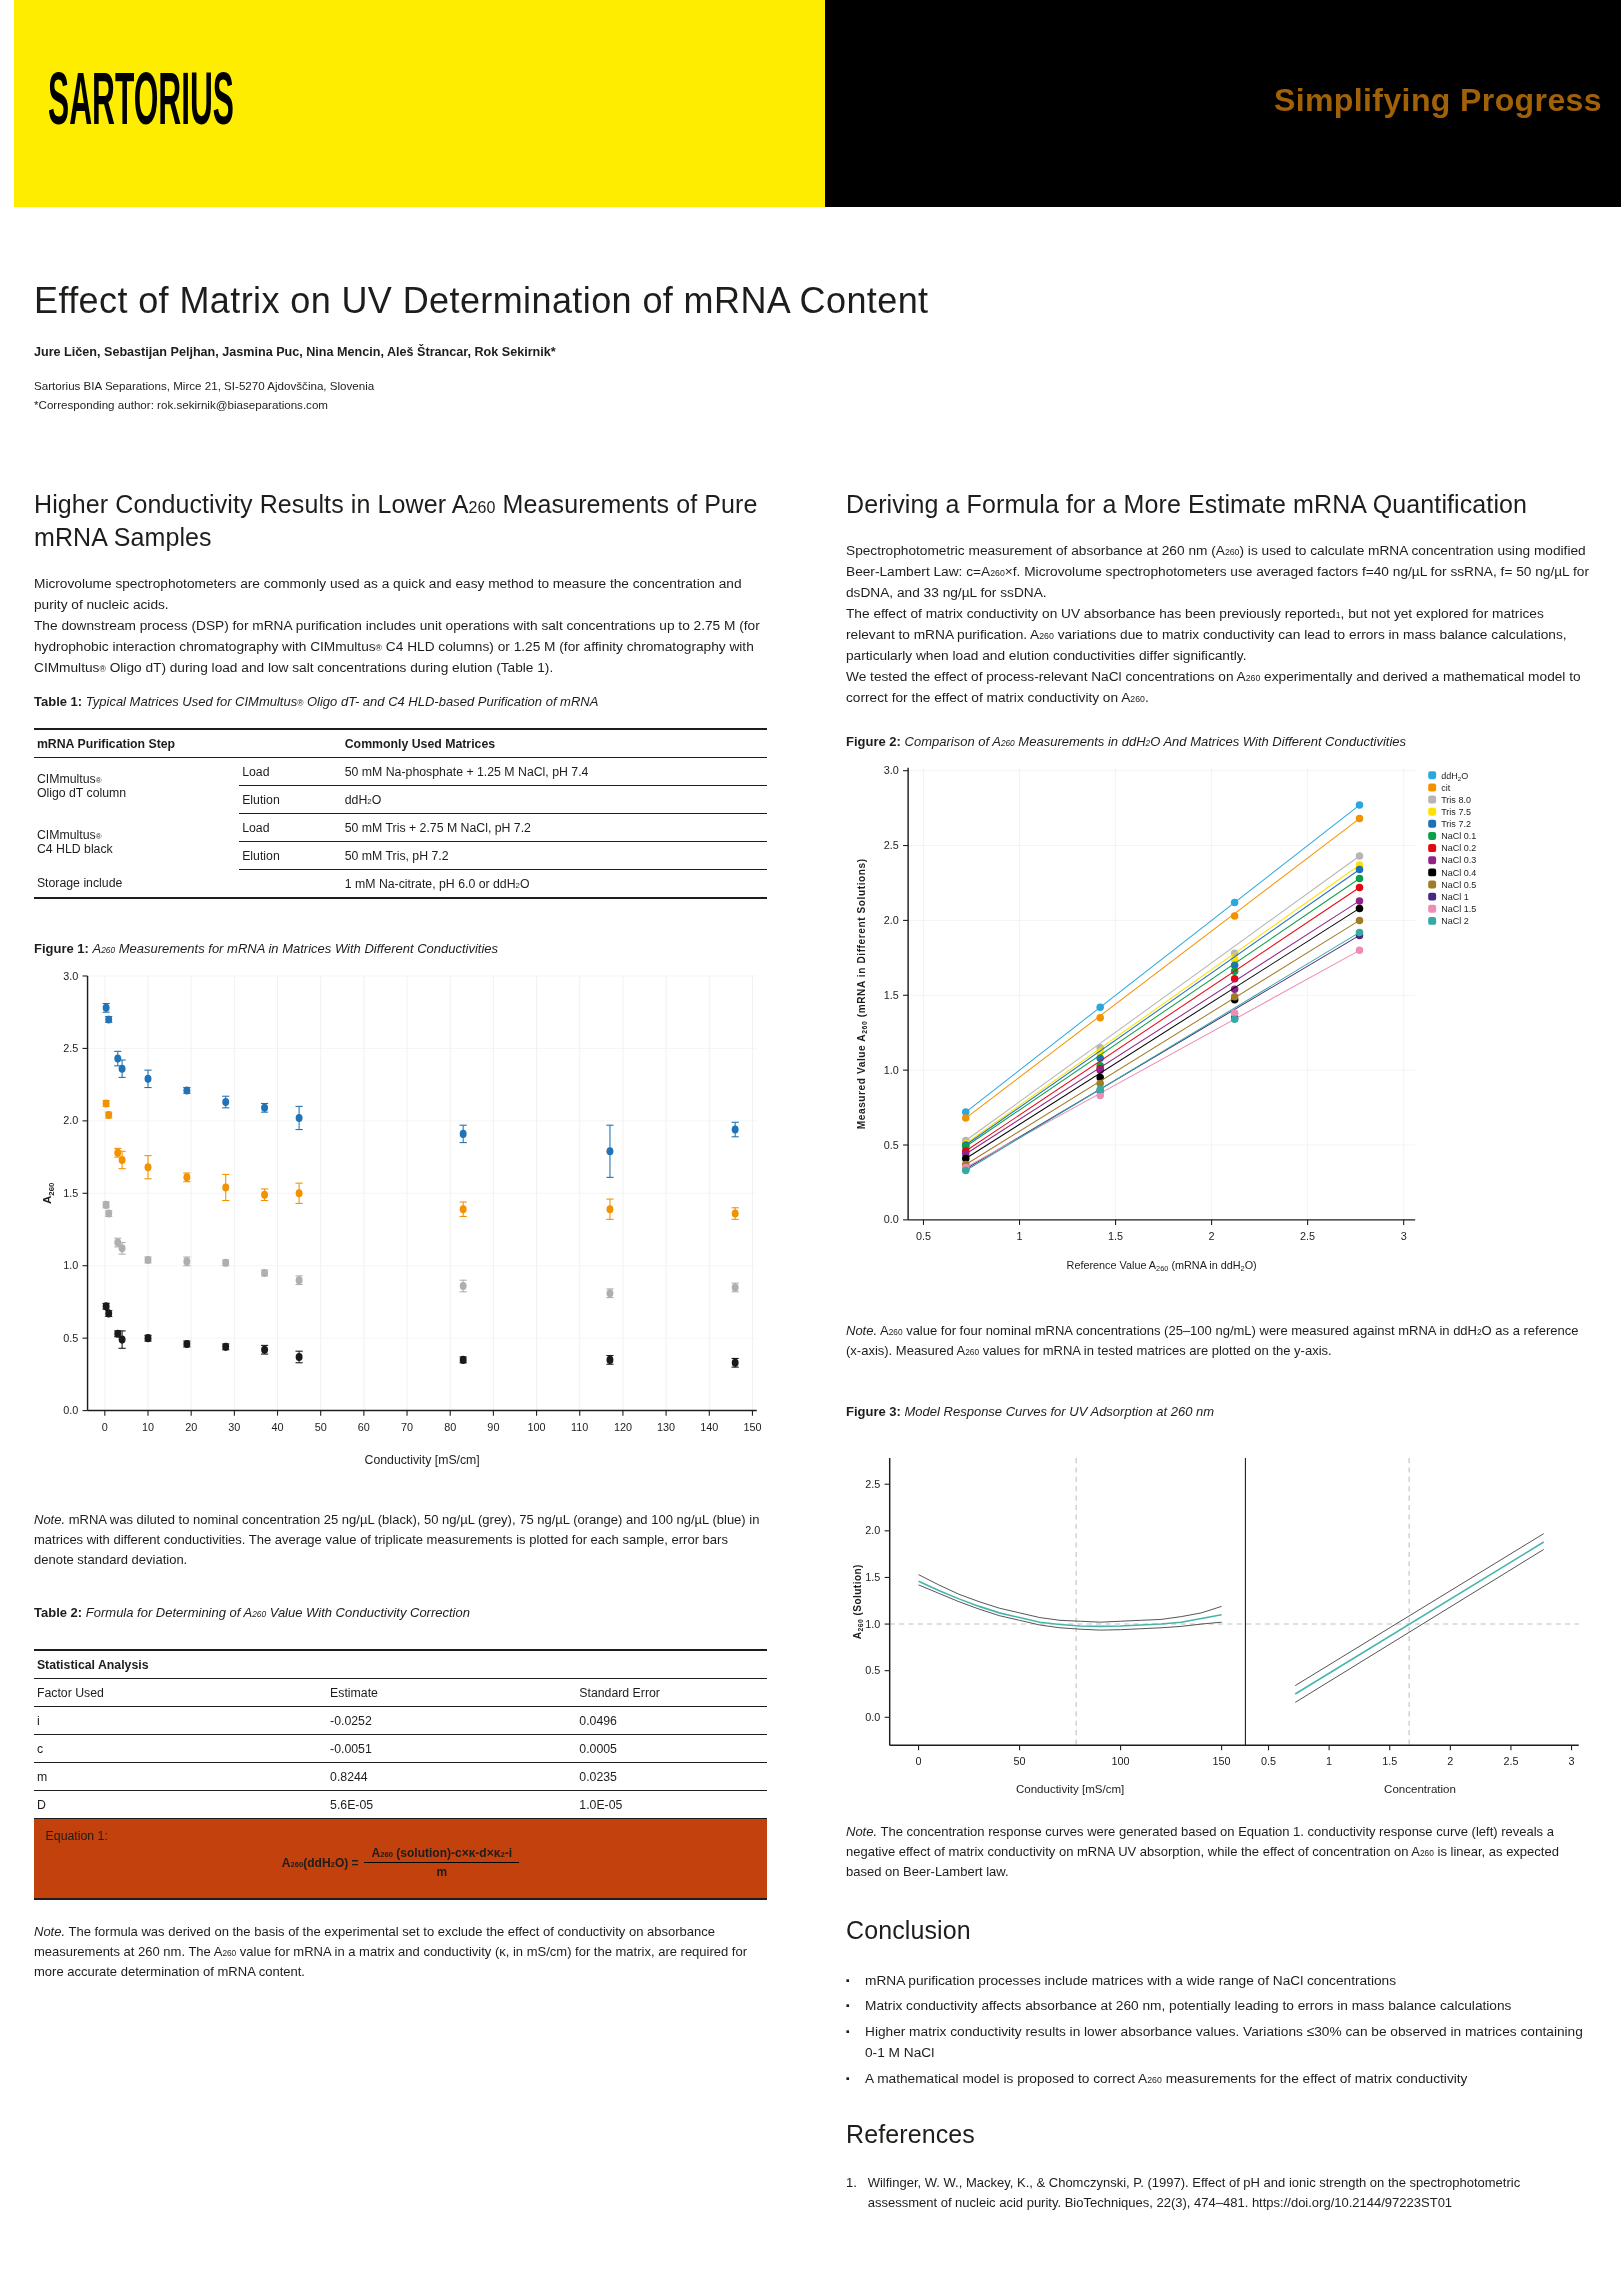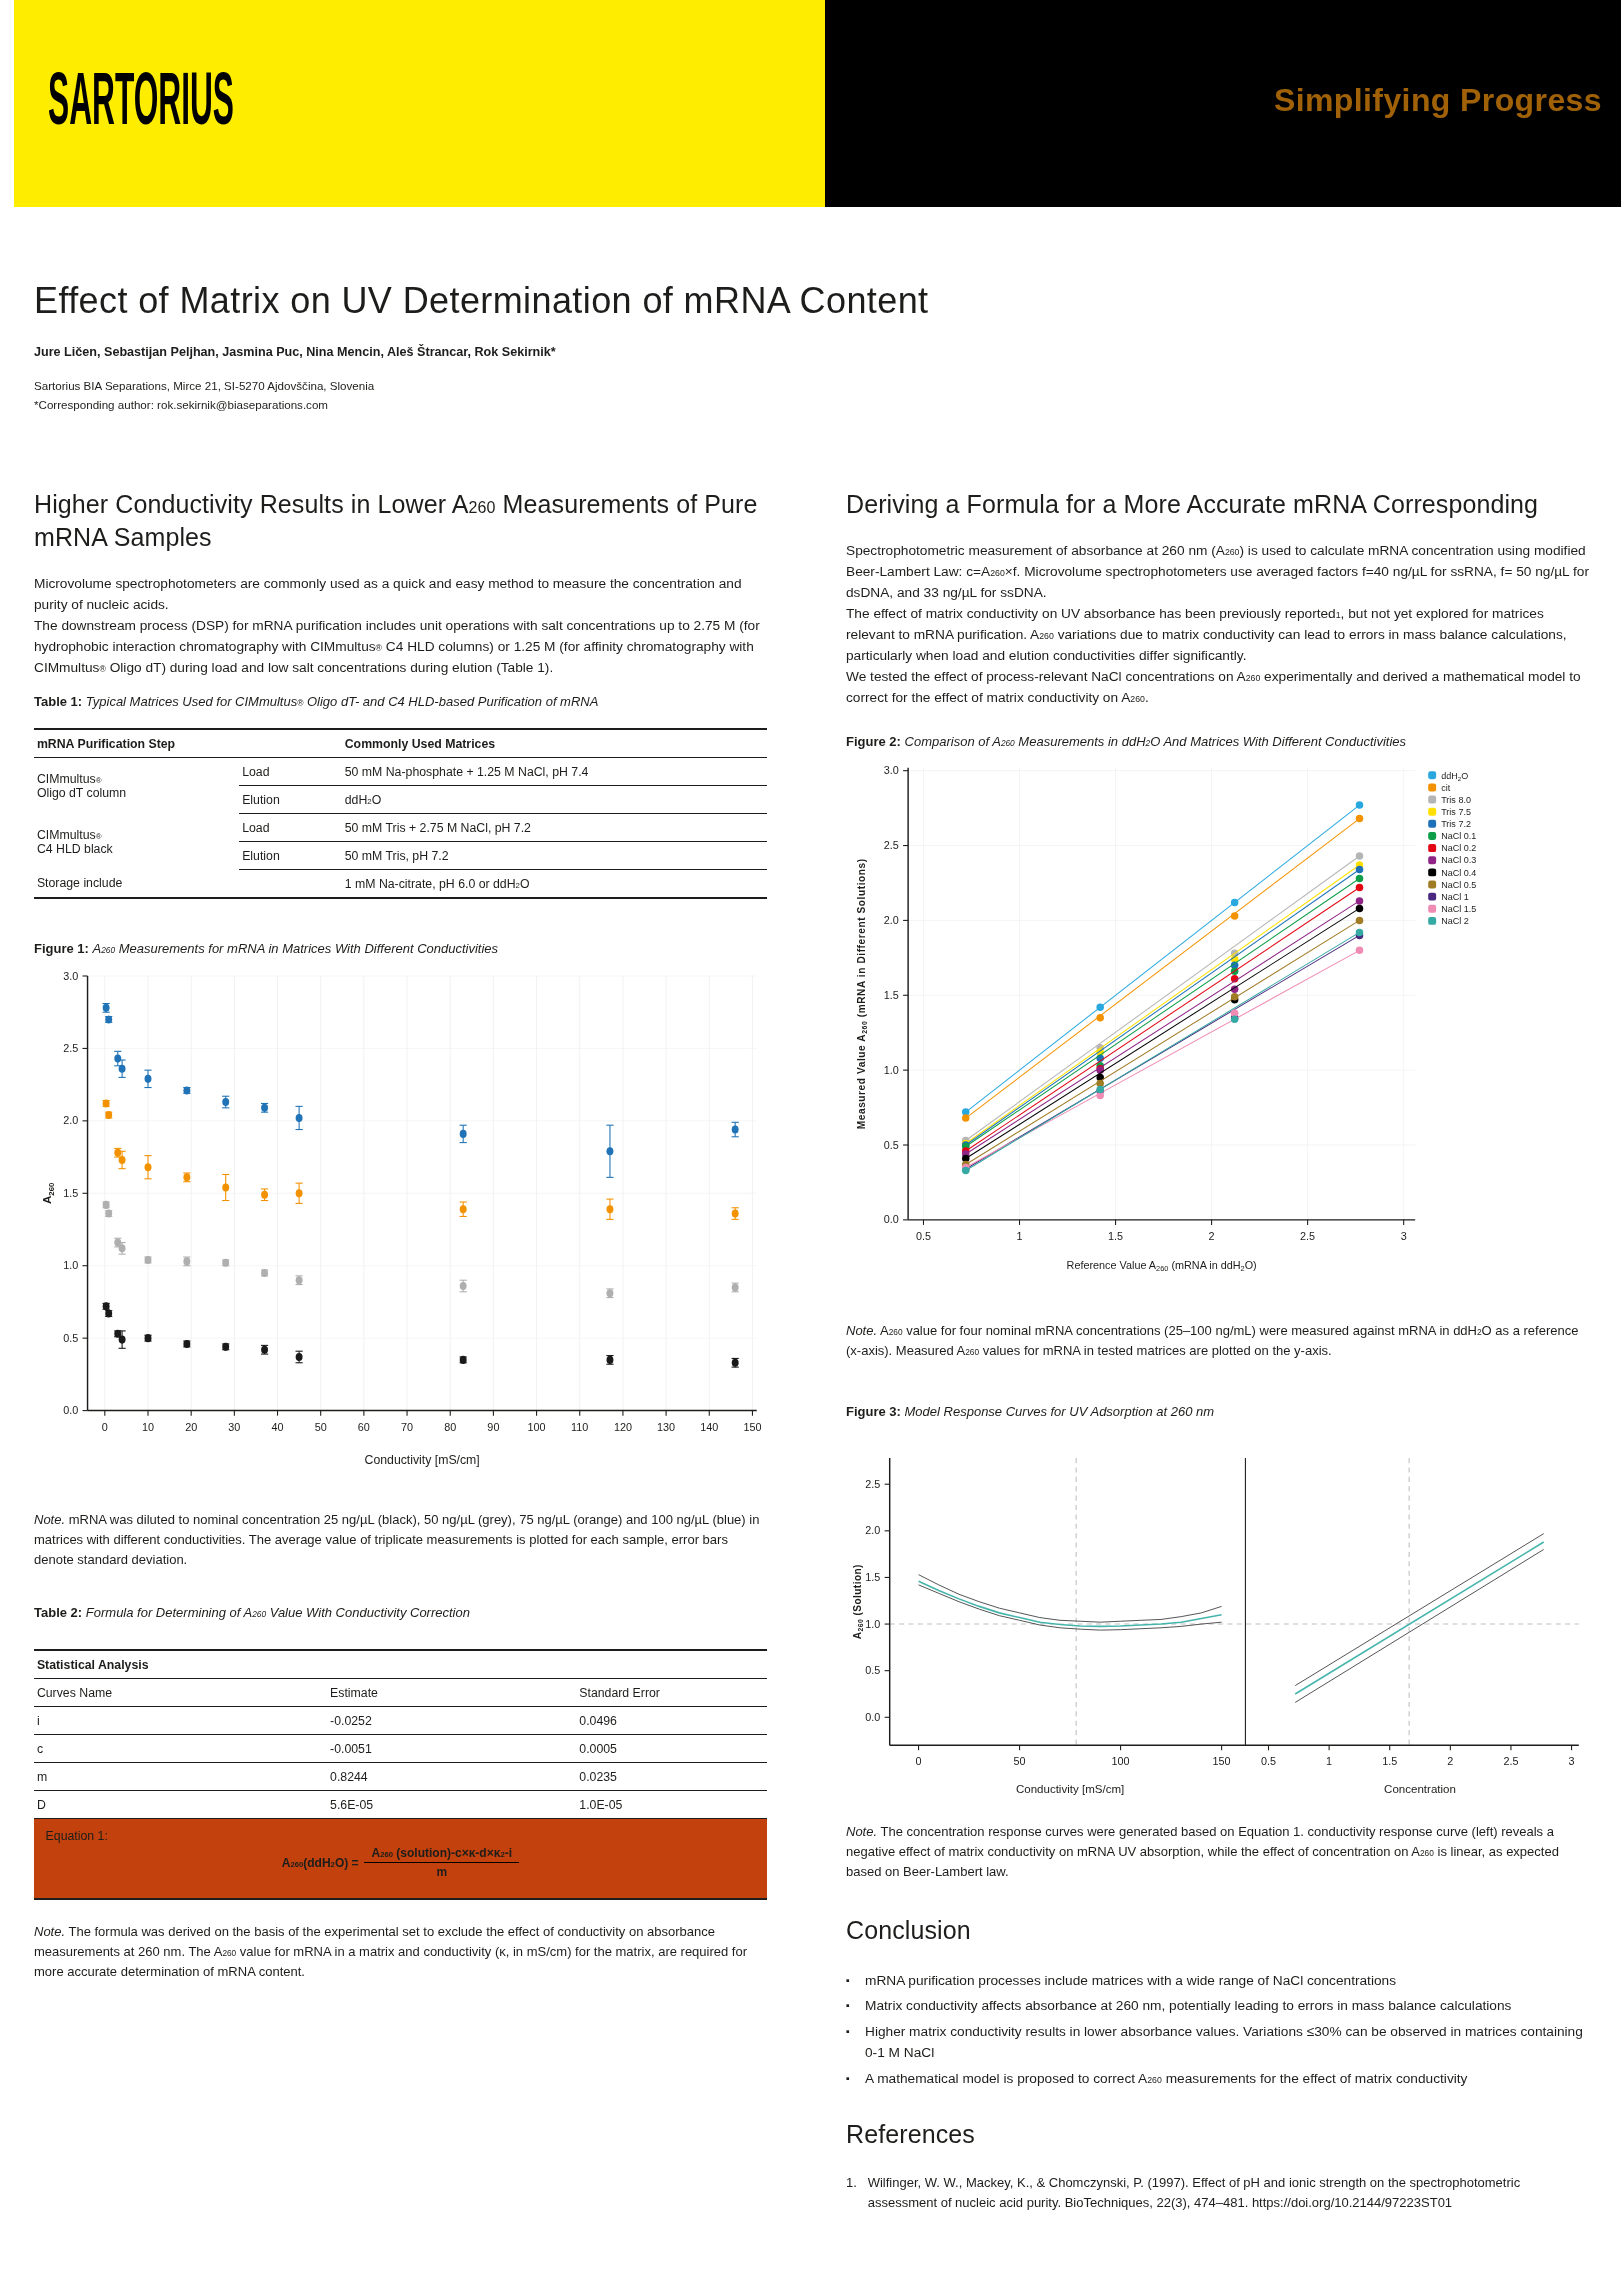--- a/index.html
+++ b/index.html
@@ -418,21 +418,21 @@
       <colgroup>
           <col style="width:40%">
           <col style="width:34%">
           <col style="width:26%">
         </colgroup>
       <tbody>
           <tr class="rule-full">
         <th colspan="3">Statistical Analysis</th>
       </tr>
       <tr class="rule-thin">
-        <td>Curves Name</td>
+        <td>Factor Used</td>
         <td>Estimate</td>
         <td>Standard Error</td>
       </tr>
       <tr class="rule-thin">
         <td>i</td>
         <td>-0.0252</td>
         <td>0.0496</td>
       </tr>
       <tr class="rule-thin">
         <td>c</td>
@@ -464,21 +464,21 @@
     </tbody>
       </table>
 
     <p class="note" style="margin-top:21.7px;">
       <span class="note-label">Note.</span>
       <span>The formula was derived on the basis of the experimental set to exclude the effect of conductivity on absorbance measurements at 260 nm. The A<sub>260</sub> value for mRNA in a matrix and conductivity (κ, in mS/cm) for the matrix, are required for more accurate determination of mRNA content.</span>
     </p>
   </div>
 
   <div class="col col-right">
-    <h2>Deriving a Formula for a More Accurate mRNA Corresponding</h2>
+    <h2>Deriving a Formula for a More Estimate mRNA Quantification</h2>
     <p class="body">Spectrophotometric measurement of absorbance at 260 nm (A<sub>260</sub>) is used to calculate mRNA concentration using modified Beer-Lambert Law: c=A<sub>260</sub>×f. Microvolume spectrophotometers use averaged factors f=40 ng/µL for ssRNA, f= 50 ng/µL for dsDNA, and 33 ng/µL for ssDNA.</p>
     <p class="body">The effect of matrix conductivity on UV absorbance has been previously reported<sup>1</sup>, but not yet explored for matrices relevant to mRNA purification. A<sub>260</sub> variations due to matrix conductivity can lead to errors in mass balance calculations, particularly when load and elution conductivities differ significantly.</p>
     <p class="body">We tested the effect of process-relevant NaCl concentrations on A<sub>260</sub> experimentally and derived a mathematical model to correct for the effect of matrix conductivity on A<sub>260</sub>.</p>
 
     <p class="caption" style="margin-top:26px;">
       <span class="cap-label">Figure 2:</span>
       <span class="cap-text">Comparison of A<sub>260</sub> Measurements in ddH<sub>2</sub>O  And Matrices With Different Conductivities</span>
     </p>
 
     <div class="fig-chart" id="fig2" style="margin-top:7.2px;"><svg width="744" height="529" viewBox="0 0 1030 732">

